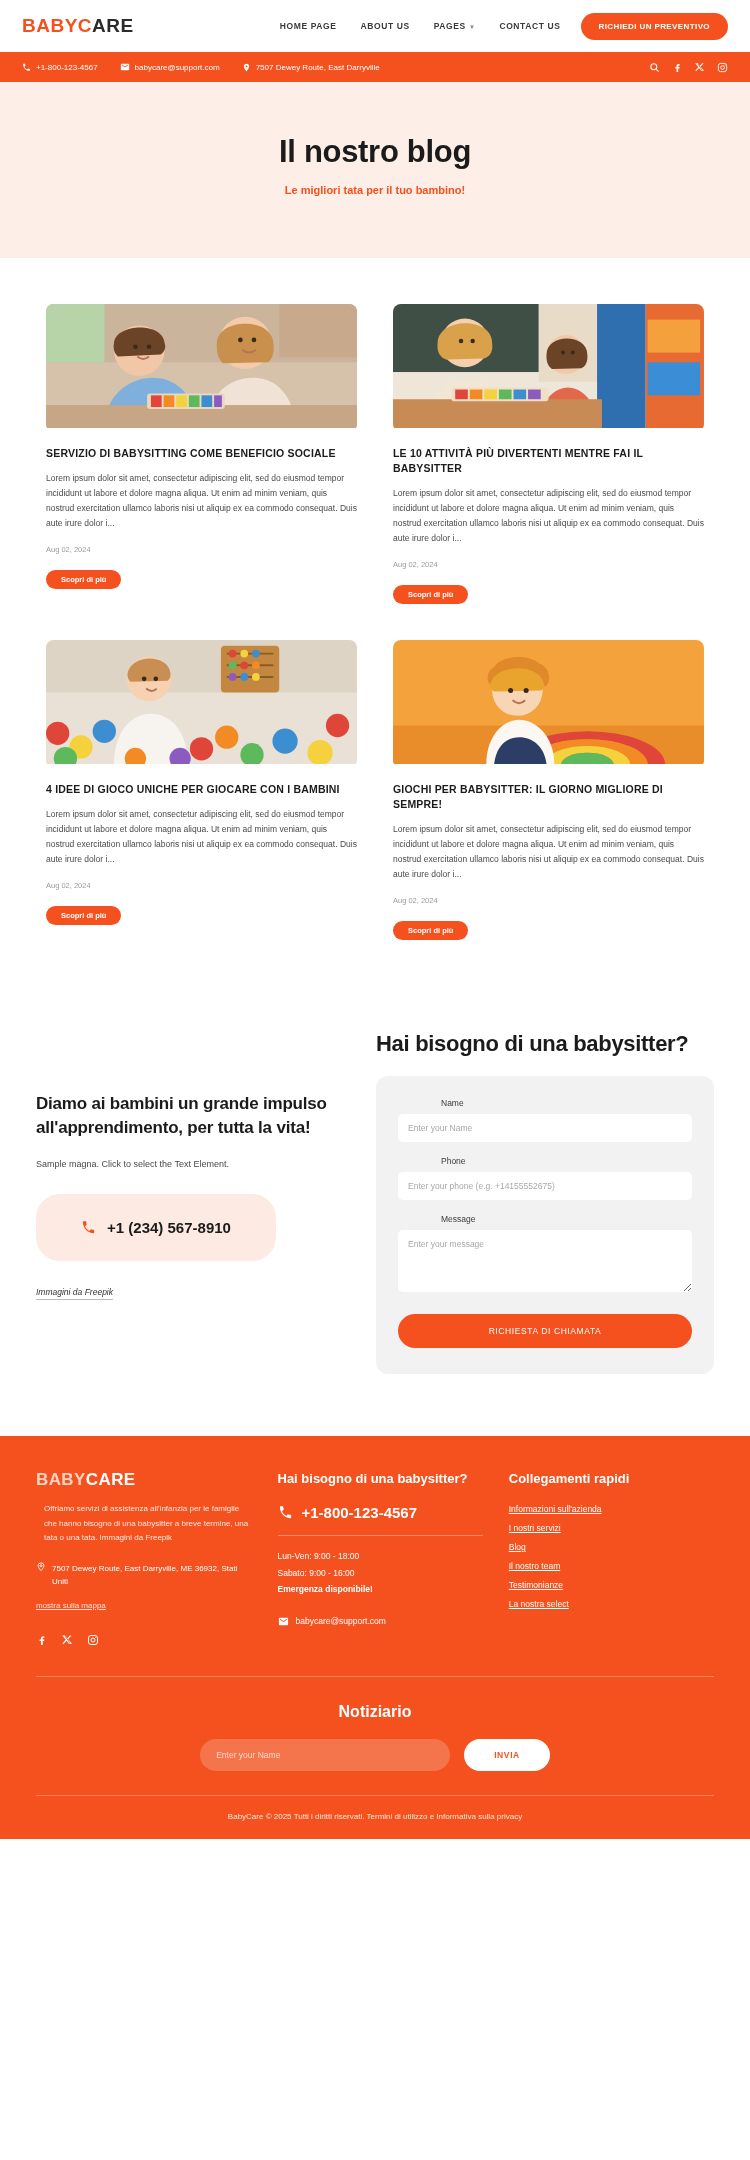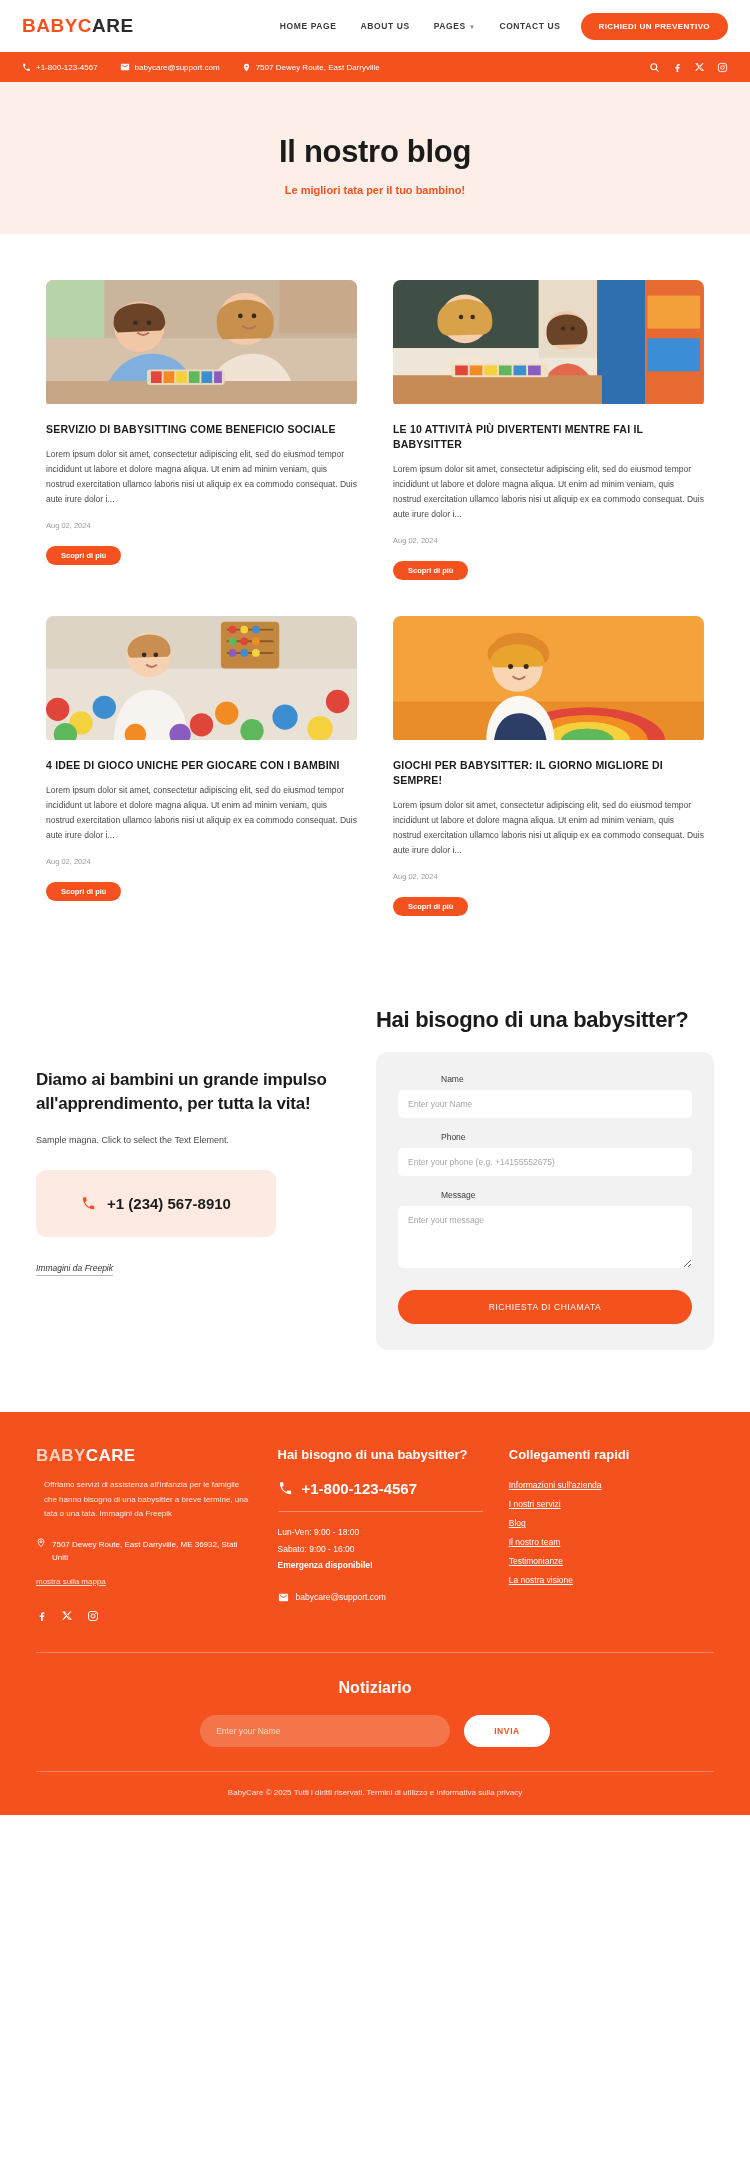--- a/index.html
+++ b/index.html
@@ -79,21 +79,21 @@
     display: flex;
     align-items: center;
     gap: 12px;
   }
   .ic { display: inline-block; line-height: 1; }
   svg { display: block; }
 
   
   .hero {
     background: #fdeee7;
-    padding: 52px 0 38px;
+    padding: 52px 0 62px;
     text-align: center;
   }
   .hero h1 {
     font-size: 31px;
     font-weight: 800;
     color: #1b1b1b;
     letter-spacing: -0.3px;
   }
   .hero .sub {
     margin-top: 14px;
@@ -167,21 +167,21 @@
   }
   .cta-left .sample {
     margin-top: 18px;
     font-size: 9px;
     color: #4a4a4a;
     line-height: 1.6;
   }
   .phone-box {
     margin-top: 22px;
     background: #fdeae2;
-    border-radius: 10px;
+    border-radius: 24px;
     padding: 25px 18px;
     display: flex;
     align-items: center;
     gap: 11px;
     width: 240px;
     justify-content: center;
   }
   .phone-box .num {
     font-size: 15px;
     font-weight: 800;
@@ -686,21 +686,21 @@
     </div>
 
     <div>
       <h4>Collegamenti rapidi</h4>
       <div class="flinks">
         <a href="#">Informazioni sull'azienda</a>
         <a href="#">I nostri servizi</a>
         <a href="#">Blog</a>
         <a href="#">Il nostro team</a>
         <a href="#">Testimonianze</a>
-        <a href="#">La nostra visione</a>
+        <a href="#">La nostra select</a>
       </div>
     </div>
   </div>
 
   <div class="news">
     <h3>Notiziario</h3>
     <div class="news-row">
       <input type="text" placeholder="Enter your Name" style="">
       <button class="btn-send">INVIA</button>
     </div>

